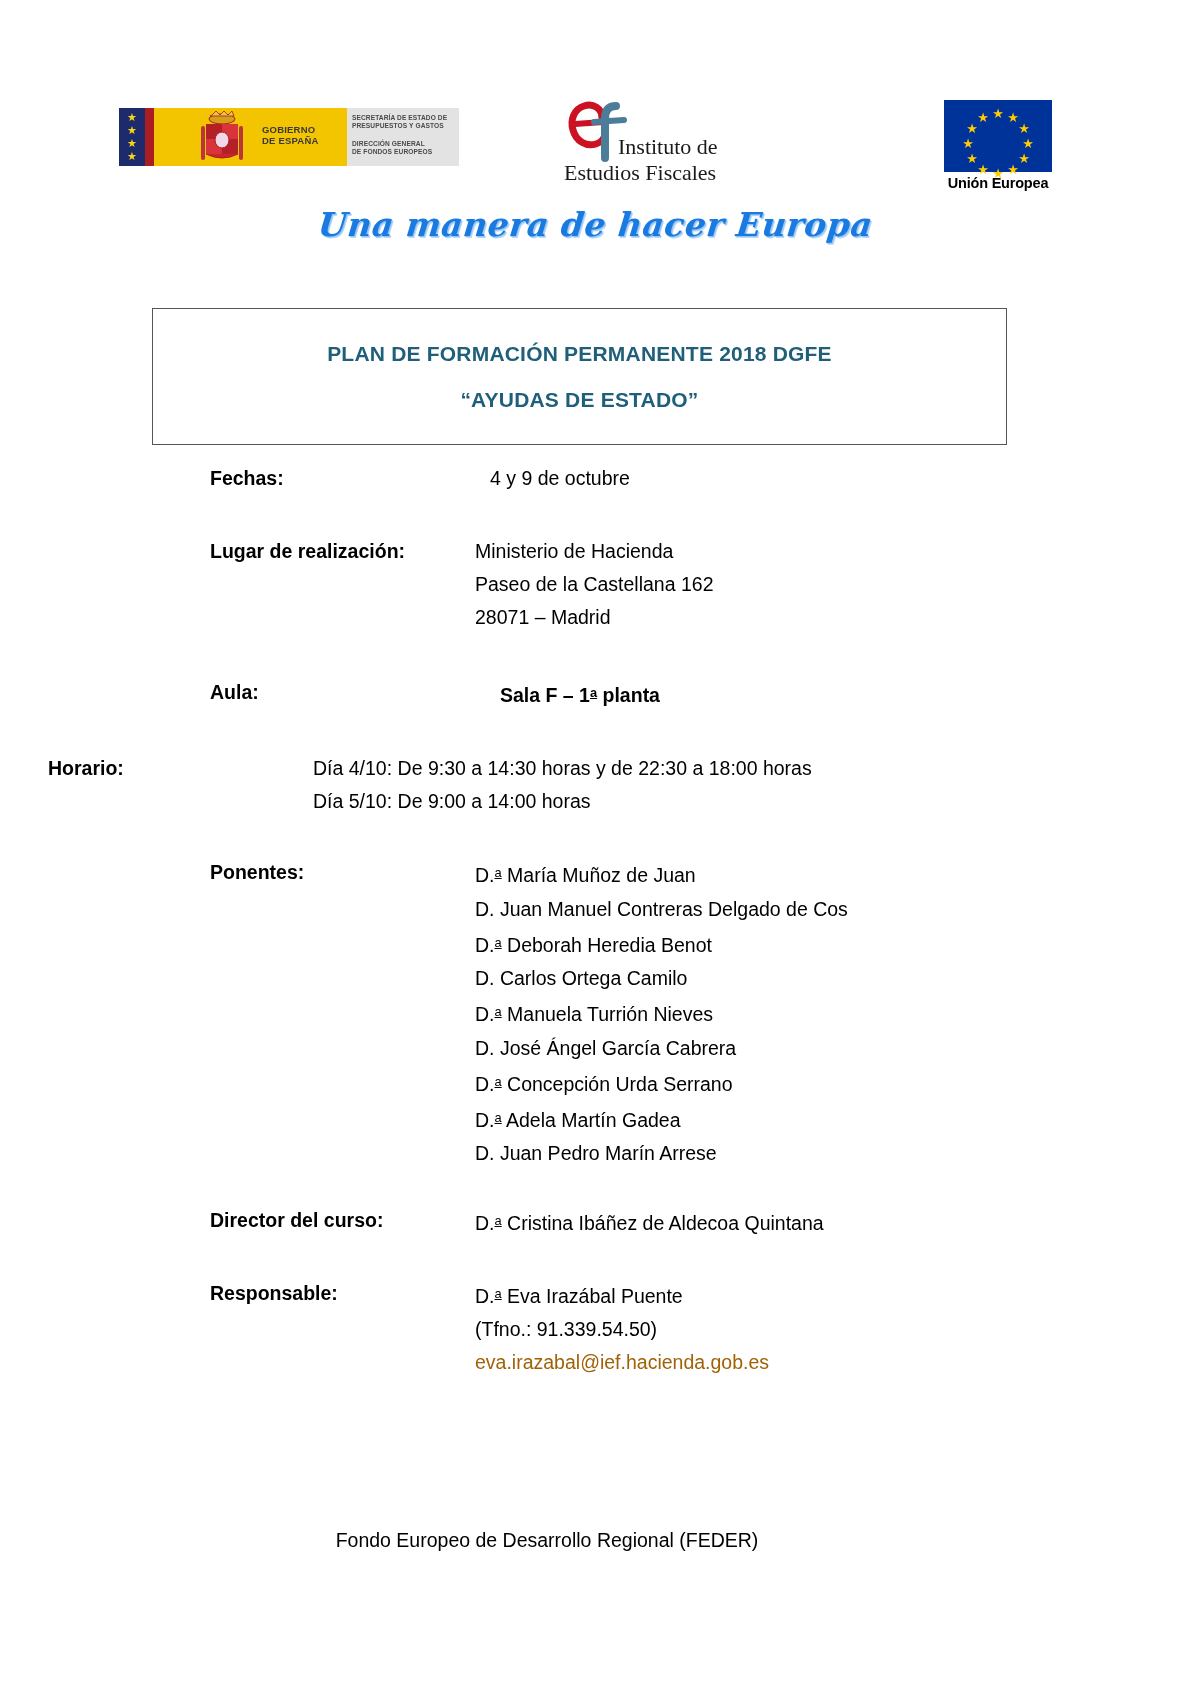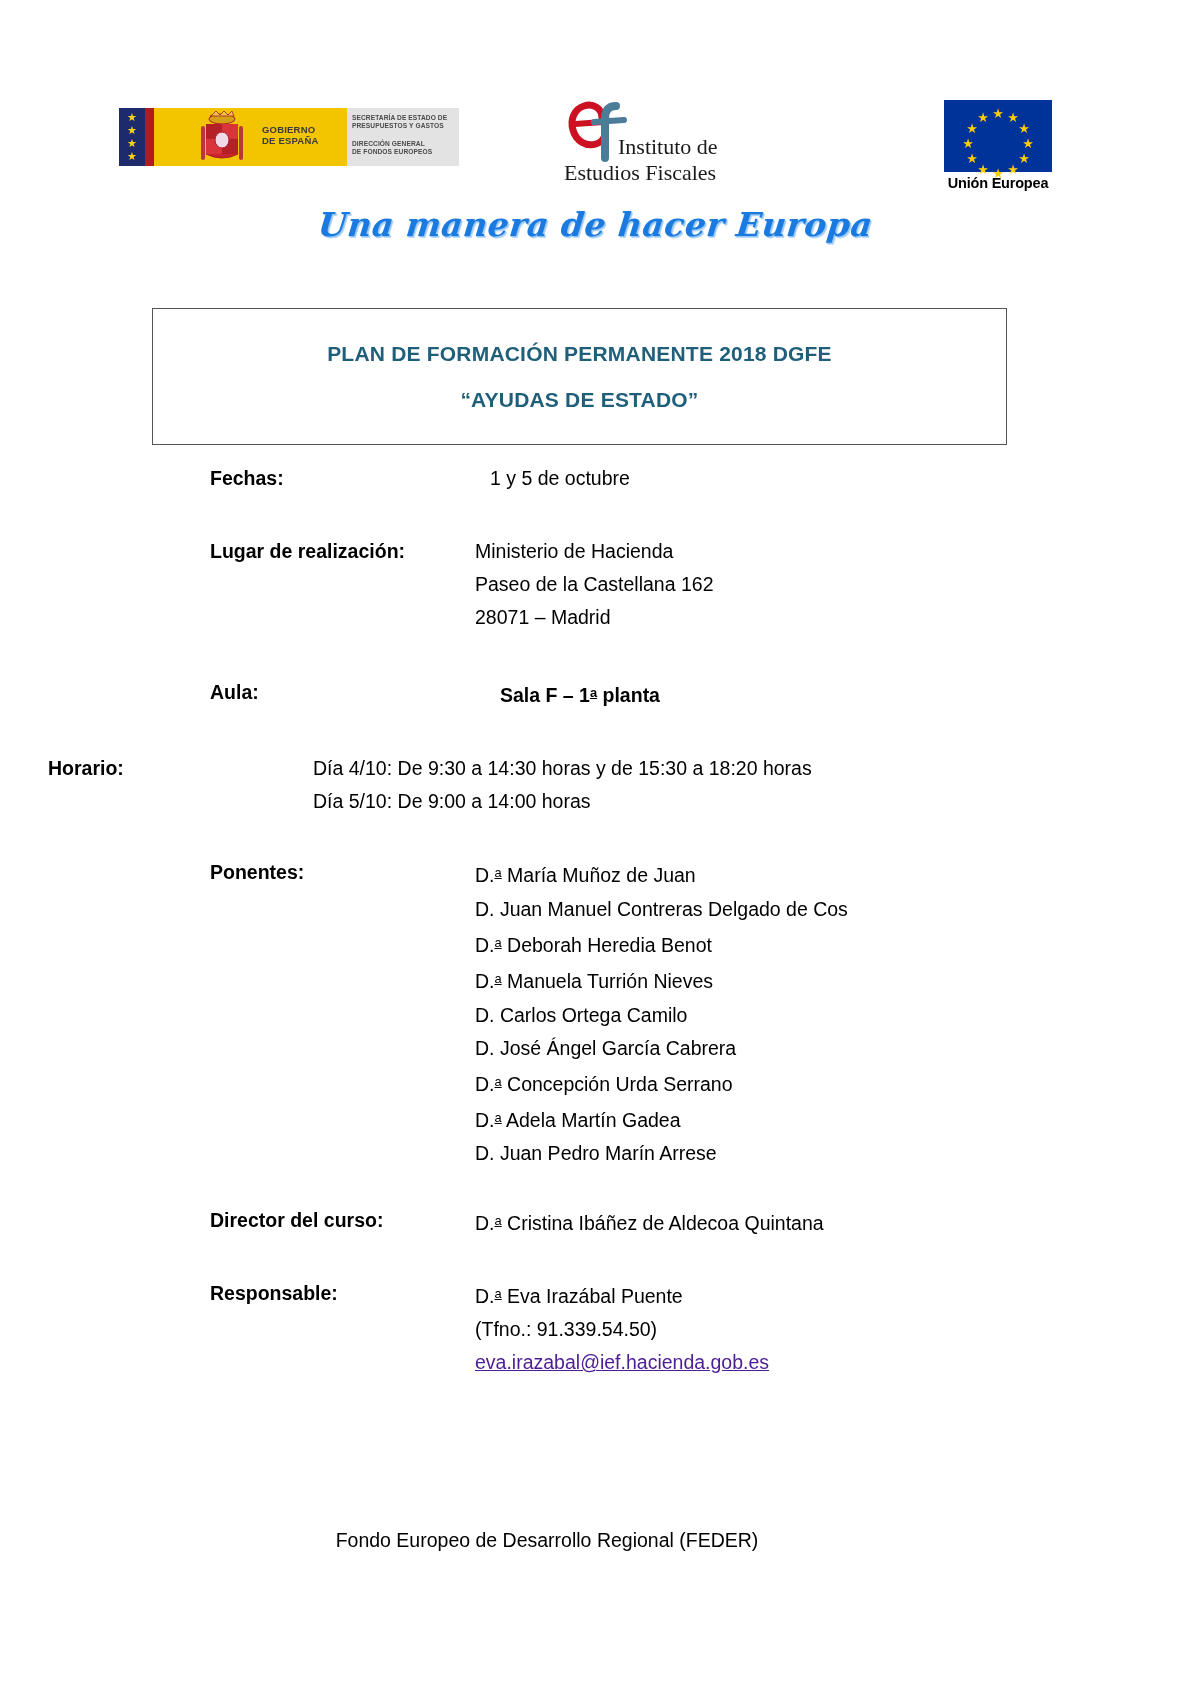--- a/index.html
+++ b/index.html
@@ -250,22 +250,21 @@
   }
   .row-values {
     flex: 1 1 auto;
     font-size: 19.5px;
     color: #000000;
     line-height: 33px;
   }
   .row-values .v { display: block; white-space: nowrap; }
   .row-values .v.bold { font-weight: bold; }
   .row-values .v.link {
-    color: #4c1d95;
-    text-decoration: underline;
+    color: #a16207;
     cursor: pointer;
   }
   sup.ord {
     font-size: 0.66em;
     vertical-align: 0.42em;
     text-decoration: underline;
   }
 
   
   .row.r-fechas      { margin-bottom: 40px; gap: 15px; }
@@ -373,21 +372,21 @@
   <div class="title-box">
     <div class="title-line-1">PLAN DE FORMACIÓN PERMANENTE 2018 DGFE</div>
     <div class="title-line-2">“AYUDAS DE ESTADO”</div>
   </div>
 
   <div class="content">
 
     <div class="row r-fechas">
       <div class="row-label">Fechas:</div>
       <div class="row-values">
-        <span class="v">1 y 5 de octubre</span>
+        <span class="v">4 y 9 de octubre</span>
       </div>
     </div>
 
     <div class="row r-lugar">
       <div class="row-label">Lugar de realización:</div>
       <div class="row-values">
         <span class="v">Ministerio de Hacienda</span>
         <span class="v">Paseo de la Castellana 162</span>
         <span class="v">28071 – Madrid</span>
       </div>
@@ -396,33 +395,33 @@
     <div class="row r-aula">
       <div class="row-label">Aula:</div>
       <div class="row-values">
         <span class="v bold">Sala F – 1<sup class="ord">a</sup> planta</span>
       </div>
     </div>
 
     <div class="row r-horario">
       <div class="row-label">Horario:</div>
       <div class="row-values">
-        <span class="v">Día 4/10: De 9:30 a 14:30 horas y de 15:30 a 18:20 horas</span>
+        <span class="v">Día 4/10: De 9:30 a 14:30 horas y de 22:30 a 18:00 horas</span>
         <span class="v">Día 5/10: De 9:00 a 14:00 horas</span>
       </div>
     </div>
 
     <div class="row r-ponentes">
       <div class="row-label">Ponentes:</div>
       <div class="row-values">
         <span class="v">D.<sup class="ord">a</sup> María Muñoz de Juan</span>
         <span class="v">D. Juan Manuel Contreras Delgado de Cos</span>
         <span class="v">D.<sup class="ord">a</sup> Deborah Heredia Benot</span>
+        <span class="v">D. Carlos Ortega Camilo</span>
         <span class="v">D.<sup class="ord">a</sup> Manuela Turrión Nieves</span>
-        <span class="v">D. Carlos Ortega Camilo</span>
         <span class="v">D. José Ángel García Cabrera</span>
         <span class="v">D.<sup class="ord">a</sup> Concepción Urda Serrano</span>
         <span class="v">D.<sup class="ord">a</sup> Adela Martín Gadea</span>
         <span class="v">D. Juan Pedro Marín Arrese</span>
       </div>
     </div>
 
     <div class="row r-director">
       <div class="row-label">Director del curso:</div>
       <div class="row-values">

